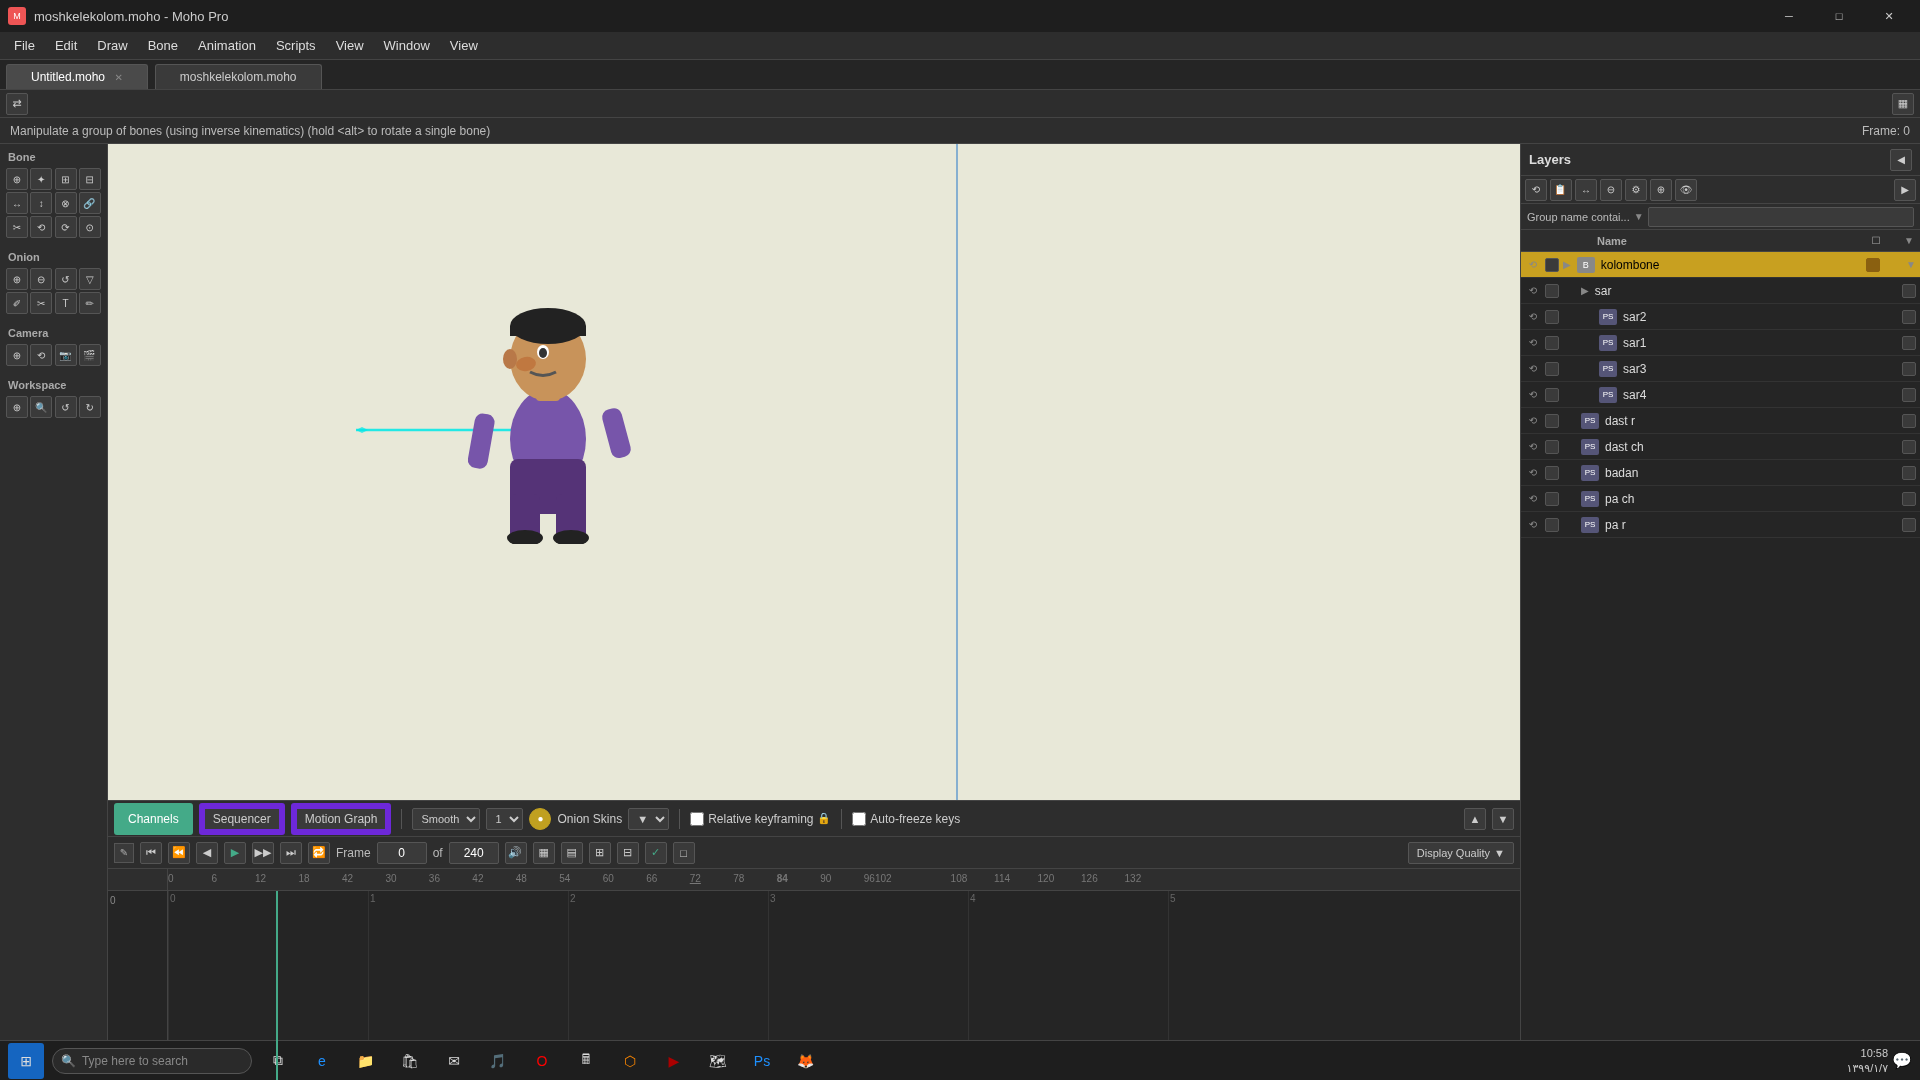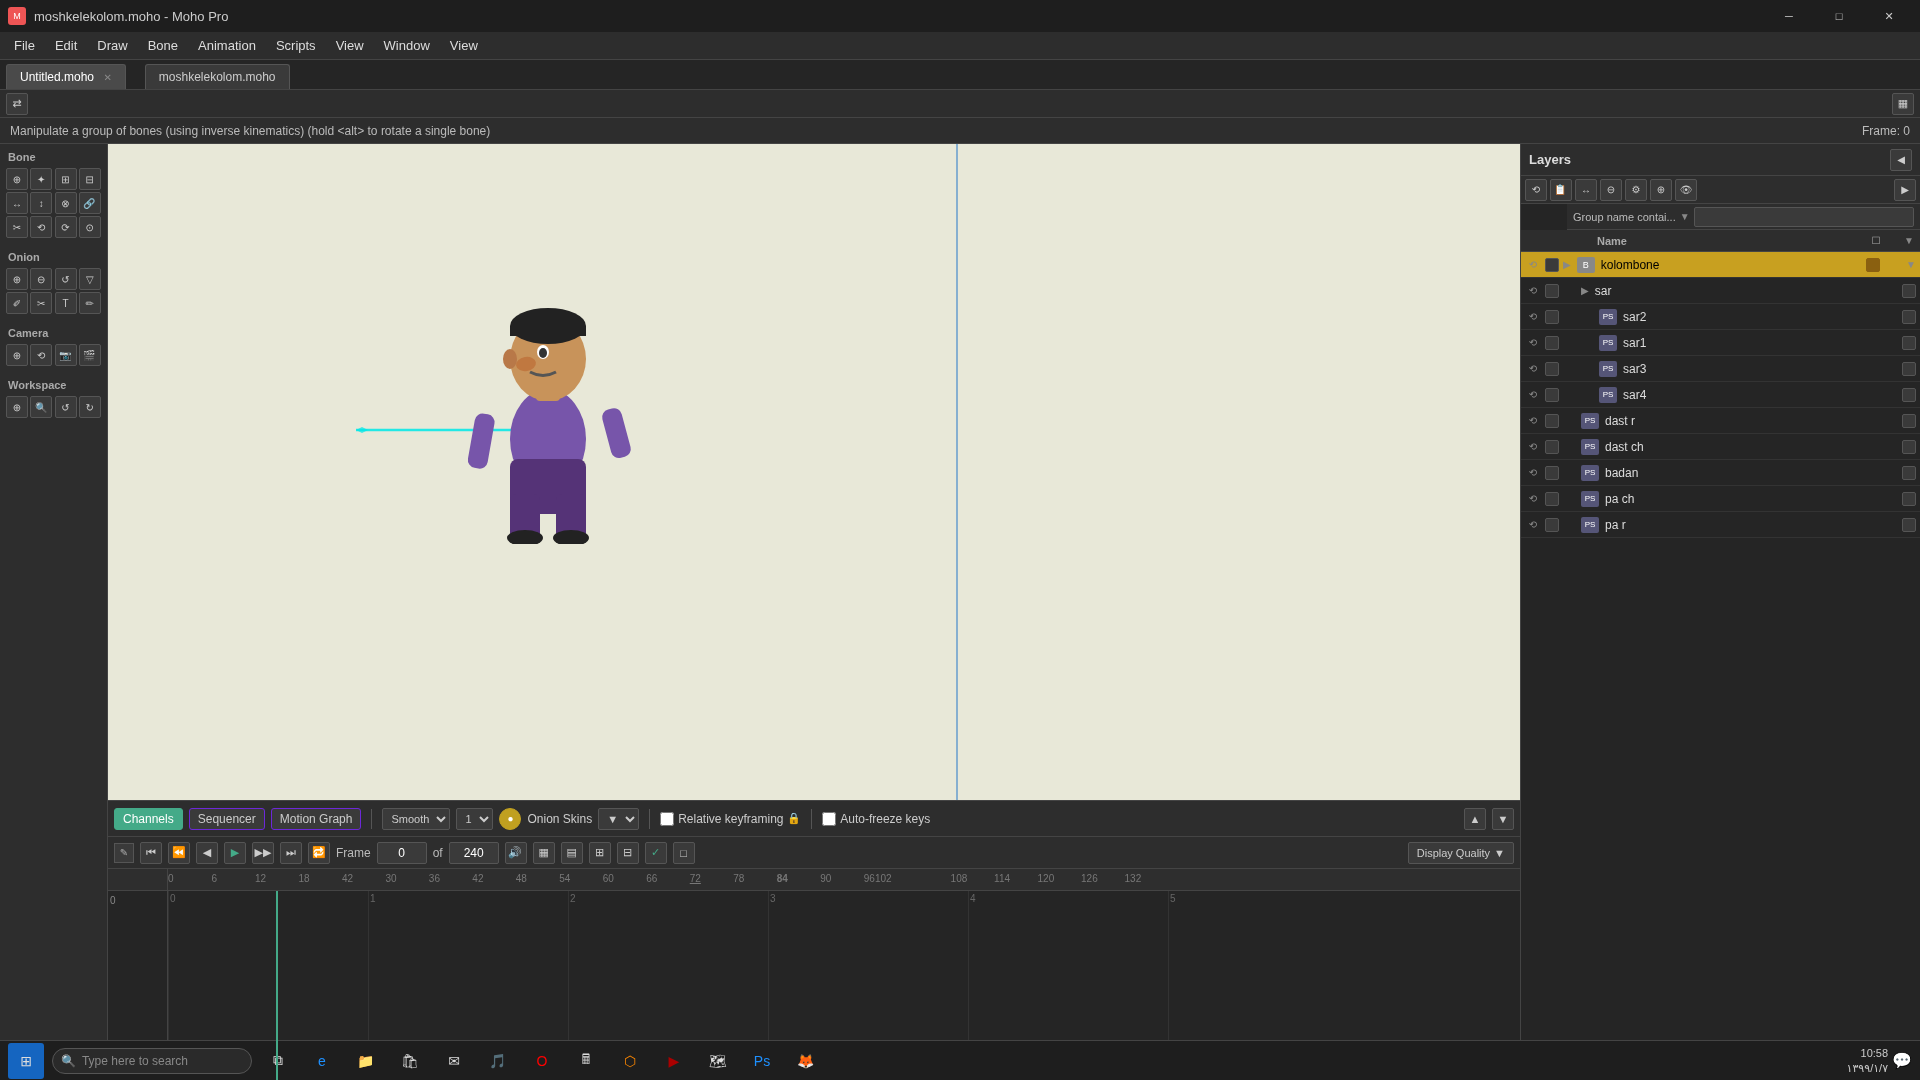--- a/index.html
+++ b/index.html
@@ -11,21 +11,21 @@
     #titlebar .title-left .app-icon { width: 18px; height: 18px; background: #e55; border-radius: 3px; display: flex; align-items: center; justify-content: center; font-size: 9px; color: white; }
     #titlebar .win-controls { display: flex; gap: 4px; }
     #titlebar .win-btn { width: 46px; height: 32px; display: flex; align-items: center; justify-content: center; cursor: pointer; font-size: 11px; }
 
     
     #menubar { height: 28px; background: #2d2d2d; display: flex; align-items: center; padding: 0 4px; border-bottom: 1px solid #444; }
     .menu-item { padding: 4px 10px; cursor: pointer; font-size: 13px; color: #ddd; border-radius: 2px; }
 
     
     #tabbar { height: 30px; background: #252525; display: flex; align-items: flex-end; padding: 0 6px; border-bottom: 1px solid #444; }
-    .tab { padding: 5px 13px; background: #3a3a3a; border: 1px solid #555; border-bottom: none; border-radius: 3px 3px 0 0; cursor: pointer; font-size: 12px; color: #ccc; margin-right: 19px; position: relative; }
+    .tab { padding: 5px 24px; background: #3a3a3a; border: 1px solid #555; border-bottom: none; border-radius: 3px 3px 0 0; cursor: pointer; font-size: 12px; color: #ccc; margin-right: 7px; position: relative; }
     .tab.active { background: #4a4a4a; color: #fff; }
     .tab .tab-close { margin-left: 6px; color: #888; font-size: 10px; }
 
     
     #toolbar-strip { height: 28px; background: #2d2d2d; border-bottom: 1px solid #444; display: flex; align-items: center; padding: 0 6px; gap: 4px; }
     .tool-btn { width: 22px; height: 22px; background: #3a3a3a; border: 1px solid #555; border-radius: 2px; cursor: pointer; display: flex; align-items: center; justify-content: center; font-size: 11px; color: #ccc; }
 
     
     #statusbar { height: 26px; background: #2d2d2d; display: flex; align-items: center; padding: 0 10px; border-bottom: 1px solid #444; font-size: 12px; color: #bbb; justify-content: space-between; }
 
@@ -46,21 +46,21 @@
     #canvas-area { flex: 1; background: #e8e8d8; position: relative; overflow: hidden; }
     #canvas-content { position: absolute; inset: 0; }
     
     .canvas-vline { position: absolute; top: 0; bottom: 0; left: 848px; width: 2px; background: #4488cc; opacity: 0.6; }
 
     
     #timeline-section { height: 280px; background: #252525; border-top: 1px solid #444; display: flex; flex-direction: column; }
 
     
     #timeline-toolbar { height: 36px; background: #2d2d2d; border-bottom: 1px solid #444; display: flex; align-items: center; padding: 0 6px; gap: 6px; flex-wrap: nowrap; }
-    .tl-tab { padding: 3px 8px; background: #3a3a3a; border: 1px solid #6d28d9; border-radius: 3px; cursor: pointer; font-size: 12px; color: #ccc; }
+    .tl-tab { padding: 3px 8px; background: #3a3a3a; border: 6px solid #6d28d9; border-radius: 3px; cursor: pointer; font-size: 12px; color: #ccc; }
     .tl-tab.active { background: #4a8; color: #fff; border-color: #4a8; }
     .tl-sep { width: 1px; height: 20px; background: #555; margin: 0 4px; }
     .tl-select { background: #3a3a3a; border: 1px solid #555; color: #ccc; font-size: 11px; padding: 2px 4px; border-radius: 2px; height: 22px; }
     .tl-circle-btn { width: 22px; height: 22px; background: #3a3a3a; border: 1px solid #555; border-radius: 11px; cursor: pointer; display: flex; align-items: center; justify-content: center; font-size: 10px; color: #ccc; }
     .tl-checkbox-label { display: flex; align-items: center; gap: 4px; font-size: 12px; color: #ccc; cursor: pointer; }
 
     
     #transport-bar { height: 32px; background: #2d2d2d; border-bottom: 1px solid #444; display: flex; align-items: center; padding: 0 6px; gap: 6px; }
     .transport-btn { width: 22px; height: 22px; background: #3a3a3a; border: 1px solid #555; border-radius: 2px; cursor: pointer; display: flex; align-items: center; justify-content: center; font-size: 11px; color: #ccc; }
     .frame-input { width: 50px; height: 22px; background: #3a3a3a; border: 1px solid #555; color: #fff; font-size: 12px; text-align: center; border-radius: 2px; }
@@ -73,21 +73,21 @@
     #tl-grid { flex: 1; position: relative; }
     .tl-grid-vline { position: absolute; top: 0; bottom: 0; width: 1px; background: #333; }
     .tl-playhead { position: absolute; top: 0; bottom: 0; width: 2px; background: #4a8; left: 108px; z-index: 10; }
 
     
     #right-panel { width: 400px; background: #252525; border-left: 1px solid #444; display: flex; flex-direction: column; }
     #layers-header { height: 32px; background: #2d2d2d; border-bottom: 1px solid #444; display: flex; align-items: center; justify-content: space-between; padding: 0 8px; }
     #layers-header .layers-title { font-size: 13px; font-weight: bold; color: #ddd; }
     #layers-toolbar { height: 28px; background: #2d2d2d; border-bottom: 1px solid #444; display: flex; align-items: center; padding: 0 4px; gap: 3px; }
     .layer-tool-btn { width: 22px; height: 22px; background: #3a3a3a; border: 1px solid #555; border-radius: 2px; cursor: pointer; display: flex; align-items: center; justify-content: center; font-size: 10px; color: #ccc; }
-    #layers-filter { height: 26px; background: #2d2d2d; border-bottom: 1px solid #444; display: flex; align-items: center; padding: 0 6px; gap: 4px; margin-left: 46px; }
+    #layers-filter { height: 26px; background: #2d2d2d; border-bottom: 1px solid #444; display: flex; align-items: center; padding: 0 6px; gap: 4px; }
     .filter-label { font-size: 11px; color: #bbb; }
     .filter-input { flex: 1; height: 20px; background: #3a3a3a; border: 1px solid #555; color: #ccc; font-size: 11px; padding: 0 4px; border-radius: 2px; }
     #layers-col-header { height: 22px; background: #2d2d2d; border-bottom: 1px solid #444; display: flex; align-items: center; padding: 0 6px; }
     .col-name { font-size: 11px; color: #aaa; font-weight: bold; }
 
     #layers-list { flex: 1; overflow-y: auto; }
     .layer-row { height: 26px; display: flex; align-items: center; padding: 0 4px; gap: 4px; border-bottom: 1px solid #333; cursor: pointer; }
     .layer-row.selected { background: #c8a020; color: #000; }
     .layer-row.selected .layer-name { color: #000; }
     .layer-name { font-size: 12px; color: #ddd; flex: 1; }

